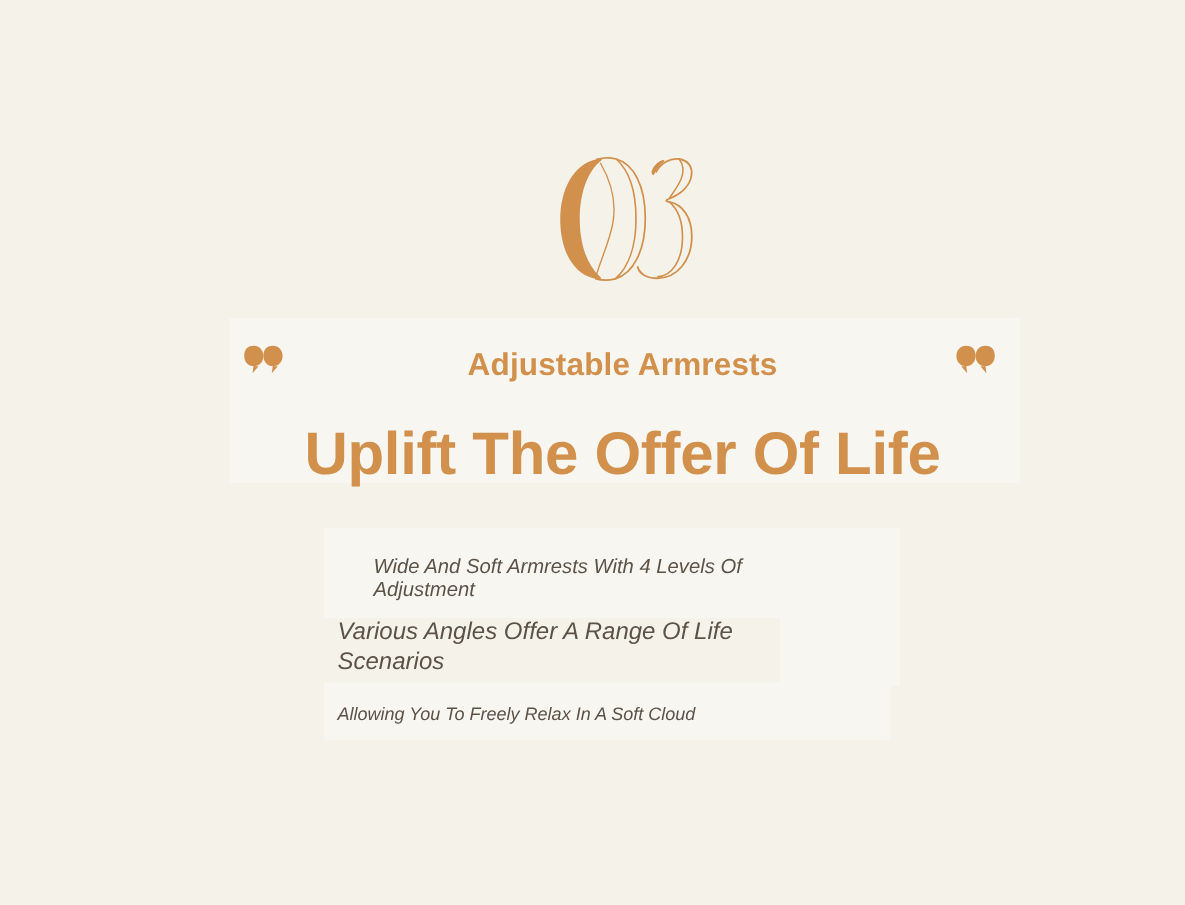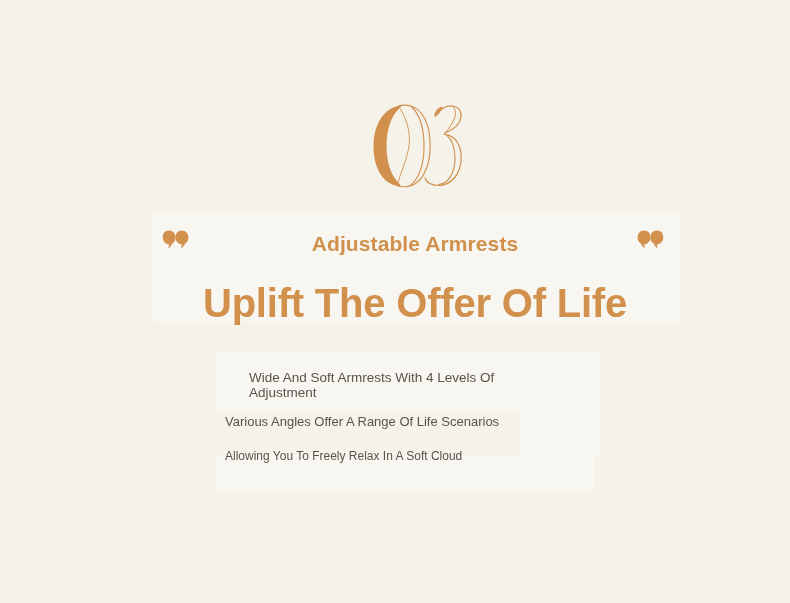--- a/index.html
+++ b/index.html
@@ -93,34 +93,35 @@
     letter-spacing: -0.2px;
     white-space: nowrap;
   }
 
   
   .body-block {
     position: absolute;
     left: 205px;
     top: 370px;
     width: 420px;
+    font-style: italic;
   }
   .bline {
     color: #5c5348;
     font-weight: normal;
   }
   .bline-1 {
     font-size: 13.5px;
     line-height: 15px;
     padding-left: 24px;
     width: 300px;
     margin: 0 0 12px 0;
   }
   .bline-2 {
-    font-size: 13px;
+    font-size: 16px;
     line-height: 20px;
     width: 320px;
     margin: 0 0 14px 0;
   }
   .bline-3 {
     font-size: 12px;
     line-height: 20px;
     margin: 0;
     white-space: nowrap;
   }

